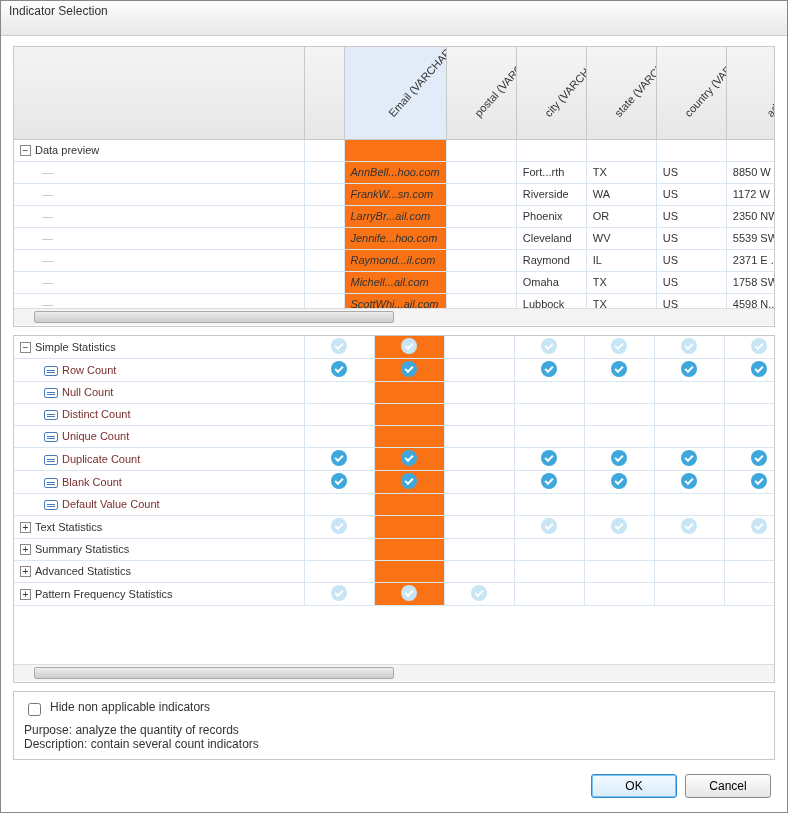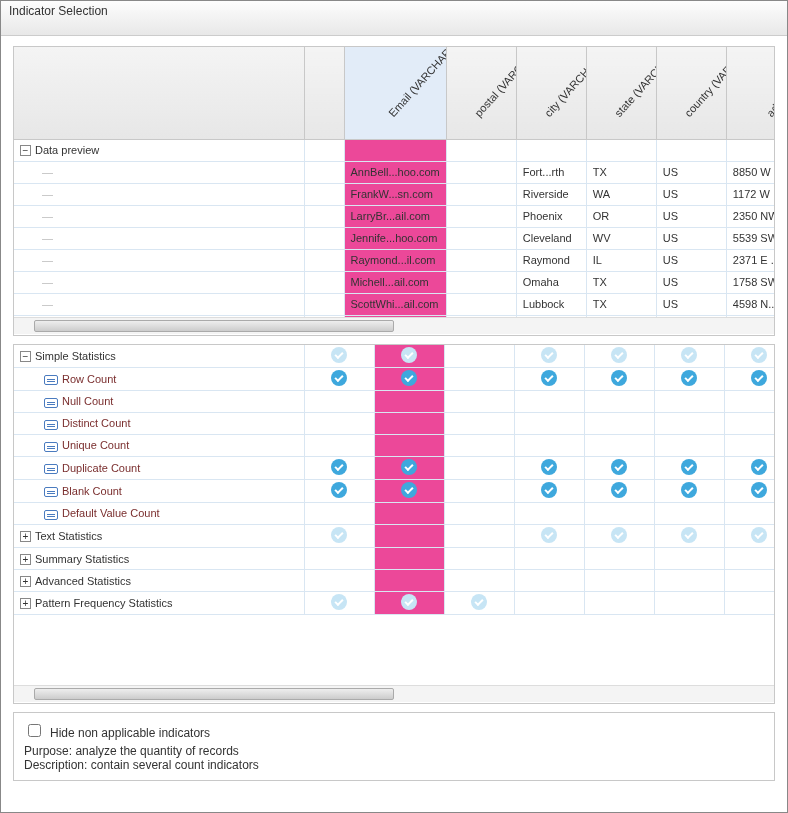--- a/index.html
+++ b/index.html
@@ -83,21 +83,21 @@
     bottom: 20px;
     left: 50%;
     transform: rotate(-48deg);
     transform-origin: left bottom;
     white-space: nowrap;
     font-size: 11px;
     color: #333;
   }
   .data-col { width: 70px; min-width: 70px; }
   .email-col { background: #e2ecf8 !important; }
-  .highlight-col { background: #ec4899; }
+  .highlight-col { background: #f97316; font-style: italic; }
   .tree-toggle {
     display: inline-block;
     width: 11px;
     height: 11px;
     border: 1px solid #888;
     text-align: center;
     line-height: 9px;
     font-size: 10px;
     margin-right: 4px;
     cursor: pointer;
@@ -152,21 +152,21 @@
     background: linear-gradient(#eee,#ccc);
     border: 1px solid #aaa;
     border-radius: 2px;
   }
   .info-box {
     border: 1px solid #c8c8c8;
     padding: 8px 10px;
     background: #fff;
     font-size: 12px;
   }
-  .info-box label { display: flex; align-items: flex-end; gap: 6px; margin-bottom: 4px;}
+  .info-box label { display: flex; align-items: flex-start; gap: 6px; margin-bottom: 4px;}
   .btn-row {
     display: flex;
     justify-content: flex-end;
     gap: 8px;
     padding: 6px 4px 4px;
   }
   .btn {
     min-width: 86px;
     height: 24px;
     border: 1px solid #8a8a8a;
@@ -453,15 +453,19 @@
         <span>Hide non applicable indicators</span>
       </label>
       <div>
         <span>Purpose: </span><span>analyze the quantity of records</span>
       </div>
       <div>
         <span>Description: </span><span>contain several count indicators</span>
       </div>
     </div>
 
+    <div class="btn-row">
+      <button class="btn primary">OK</button>
+      <button class="btn">Cancel</button>
+    </div>
 
   </div>
 </div>
 
 </body></html>

